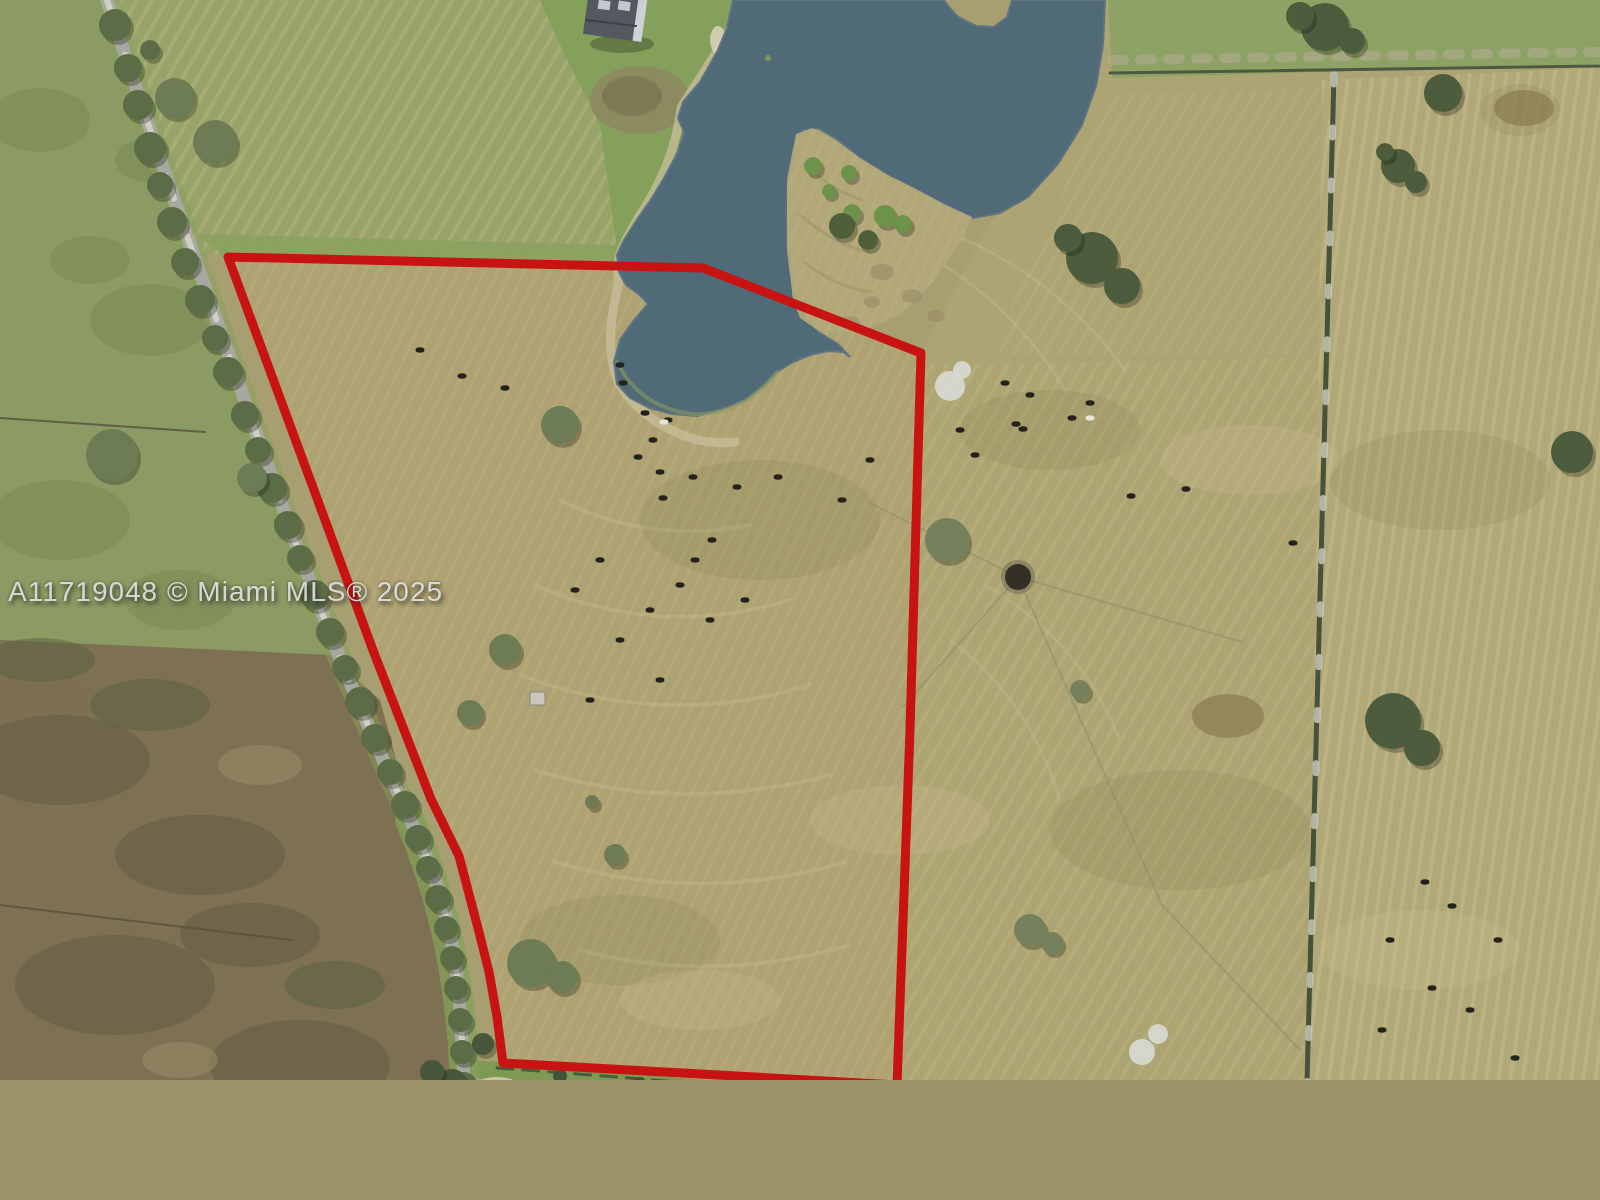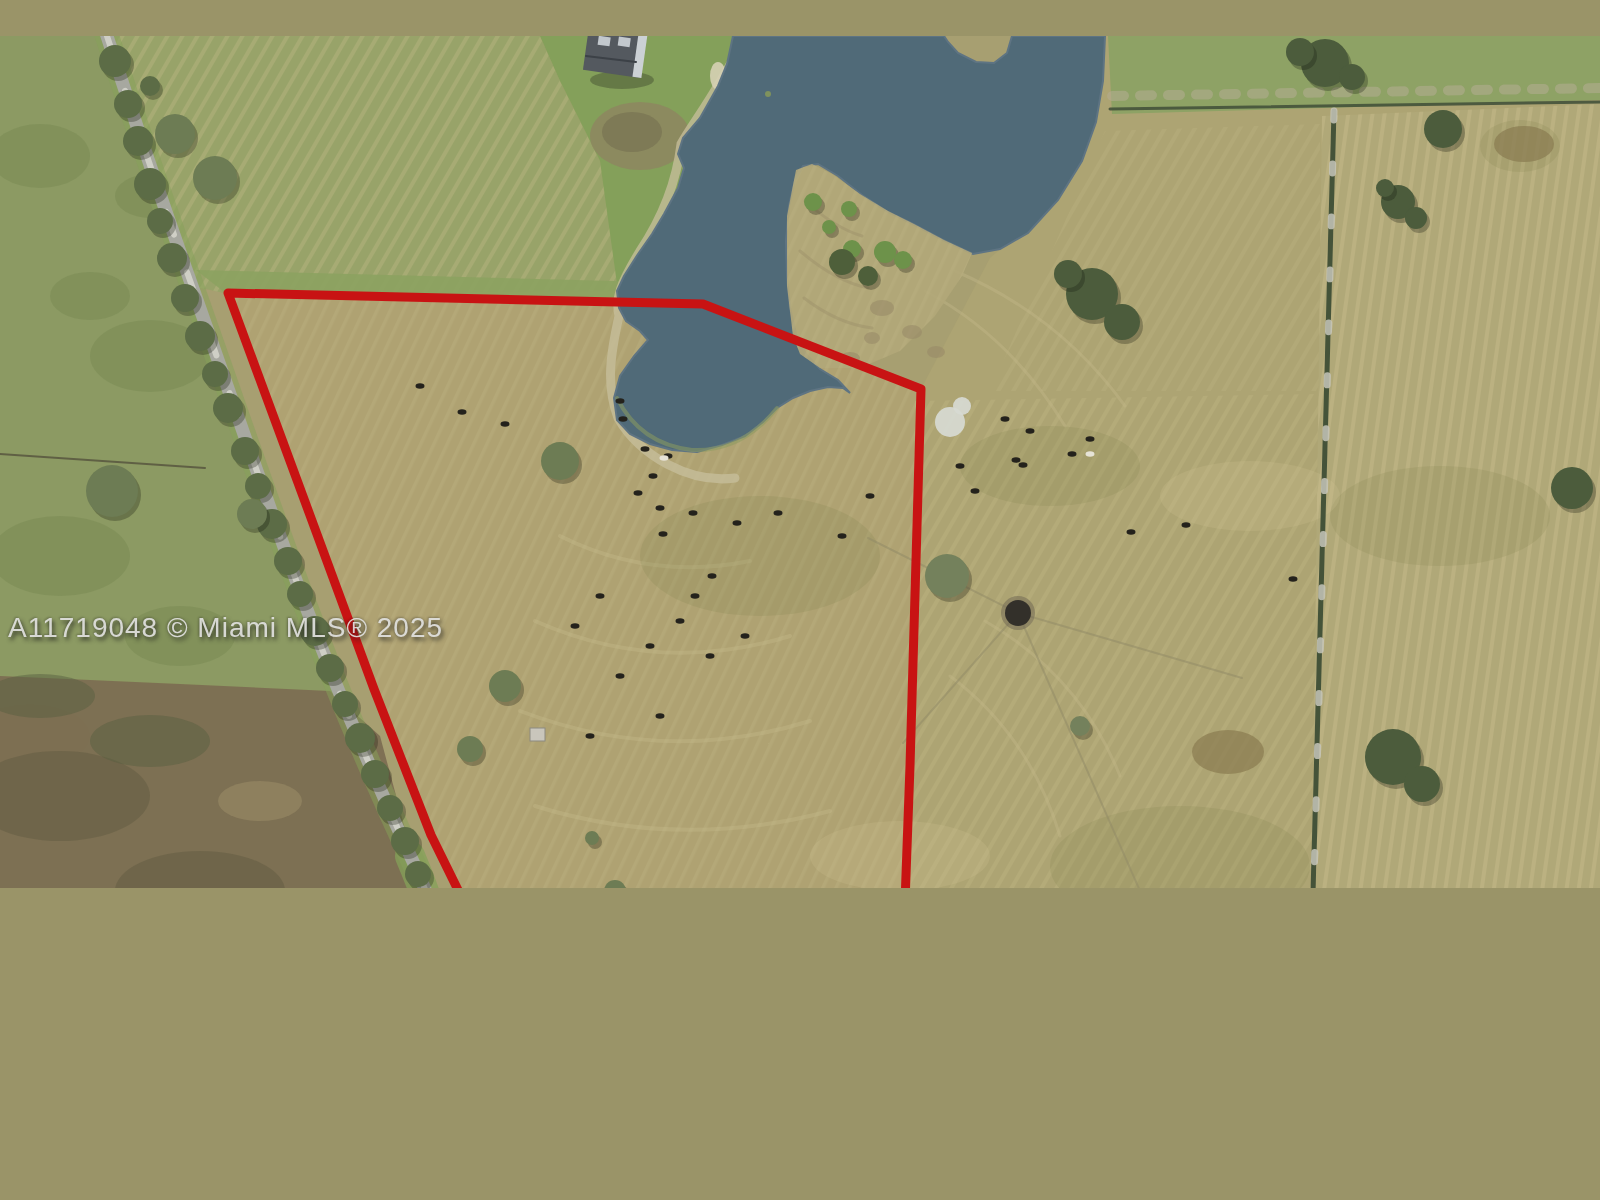--- a/index.html
+++ b/index.html
@@ -1,17 +1,17 @@
 <!DOCTYPE html>
 <html><head>
 <meta charset="utf-8">
 <style>
   html,body{margin:0;padding:0;background:#9a9468;}
-  #stage{position:relative;width:1600px;height:852px;overflow:hidden;
-         font-family:"Liberation Sans",sans-serif;margin-top:36px;}
+  #stage{position:relative;width:1600px;height:1080px;overflow:hidden;
+         font-family:"Liberation Sans",sans-serif;}
   #scene{position:absolute;left:0;top:0;filter:saturate(.95);}
   #watermark{position:absolute;pointer-events:none;white-space:nowrap;
              font-family:"Liberation Sans",sans-serif;
              text-shadow:2px 3px 4px rgba(25,25,25,.75), -1px -1px 2px rgba(25,25,25,.25);
              letter-spacing:1px;}
 </style>
 </head>
 <body>
 
 <div id="stage">

